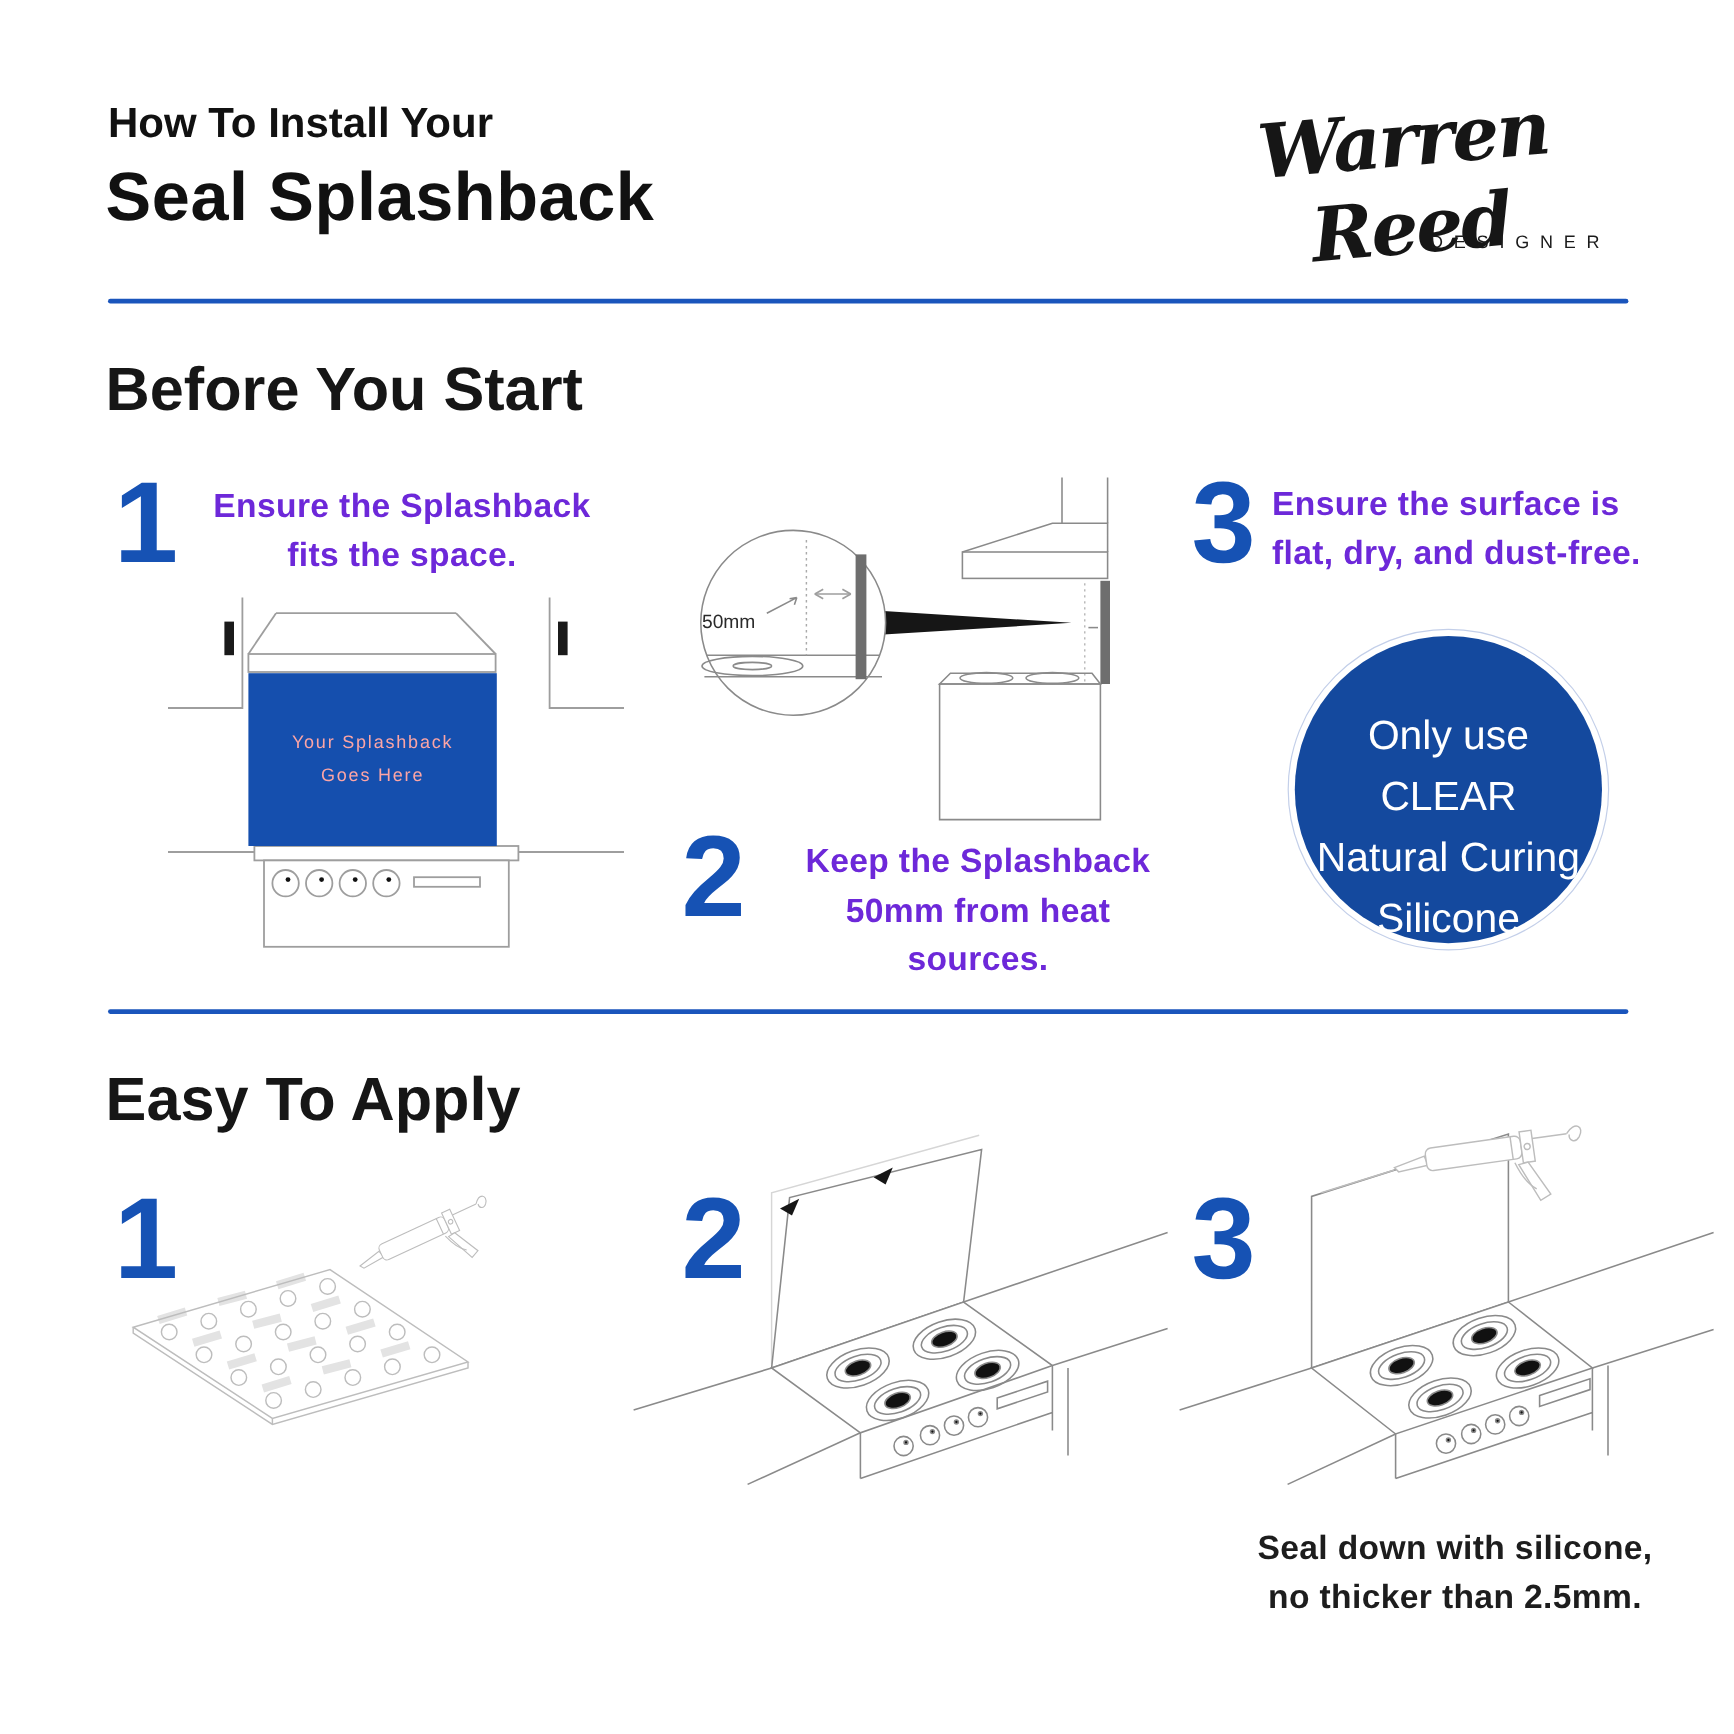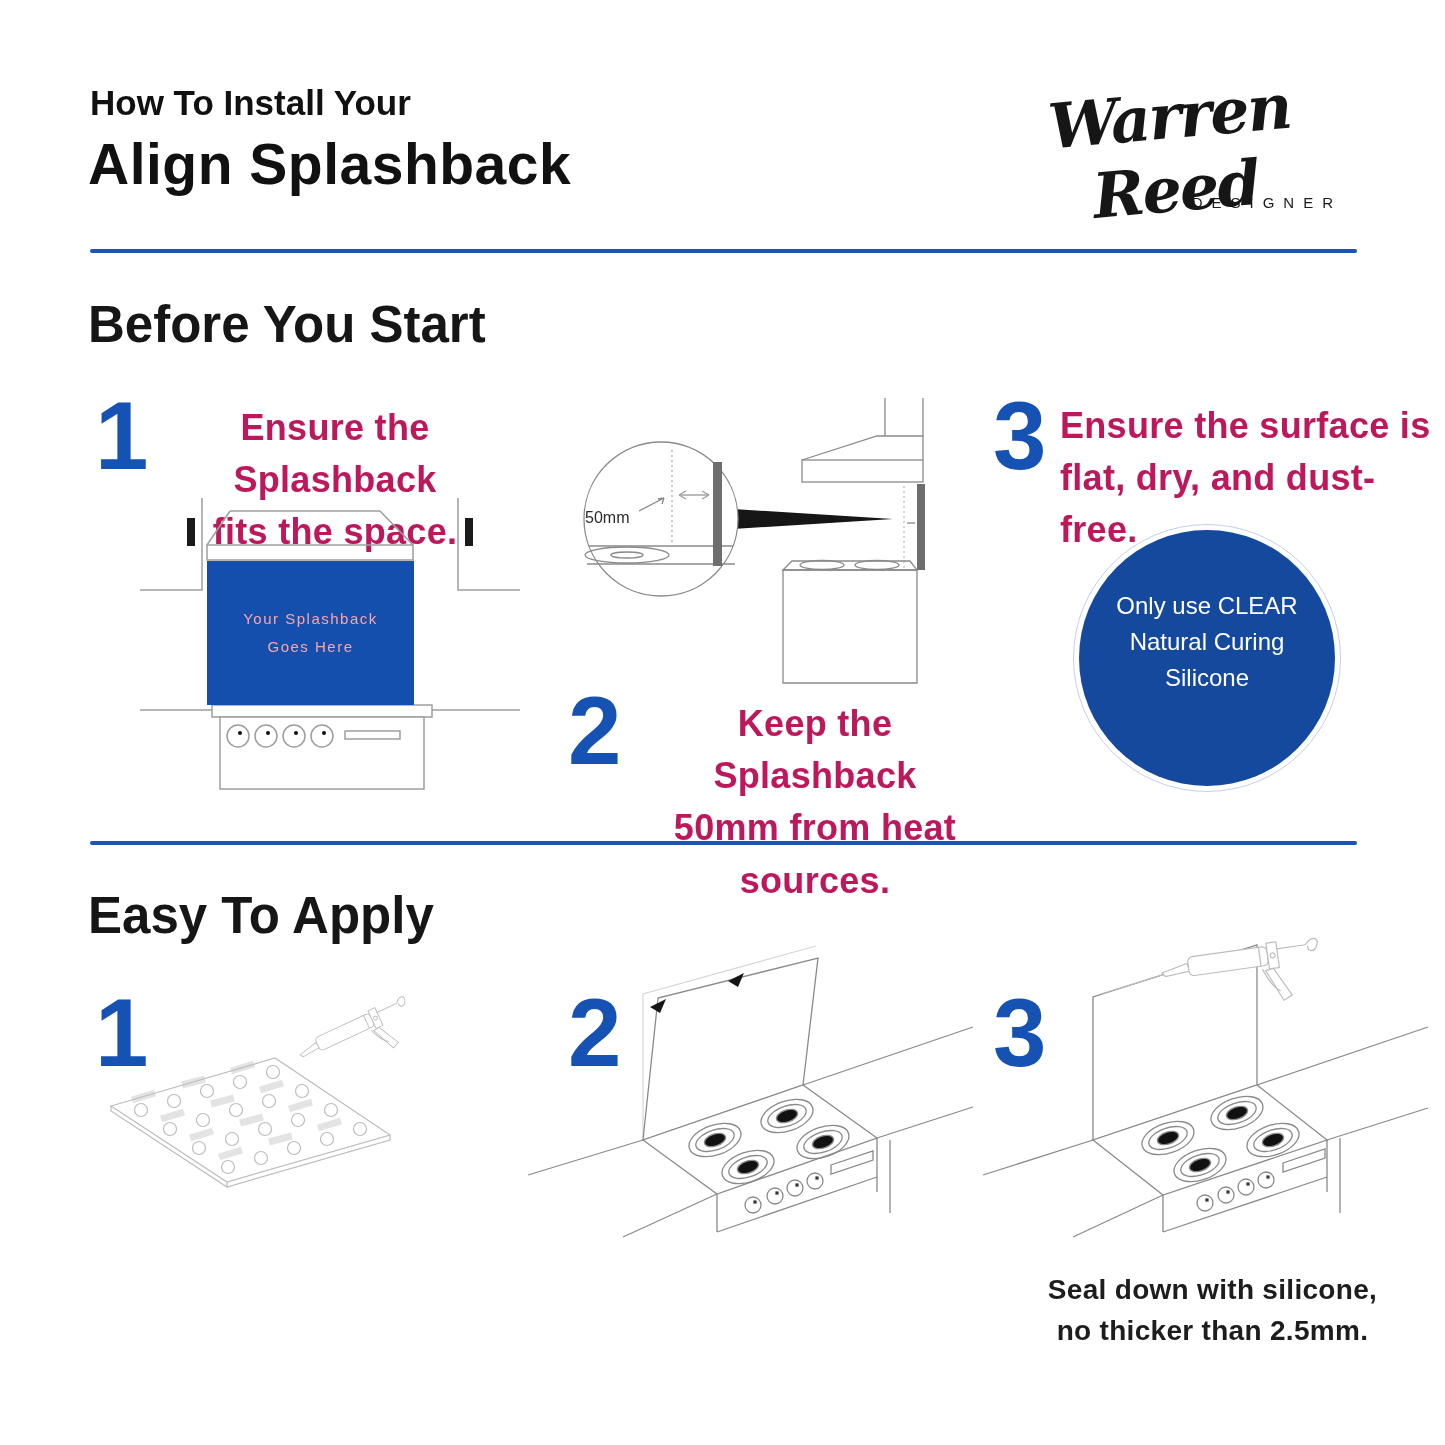--- a/index.html
+++ b/index.html
@@ -4,53 +4,53 @@
 <style>
   html,body{margin:0;padding:0;background:#fff;}
   .page{position:relative;width:1445px;height:1390px;background:#ffffff;overflow:hidden;
         font-family:"Liberation Sans","DejaVu Sans",sans-serif;color:#1d1d1d;}
   .abs{position:absolute;}
   .title-small{font-size:35px;font-weight:700;line-height:1.2;color:#111;}
   .title-big{font-size:57px;font-weight:700;line-height:1.2;color:#111;letter-spacing:.5px;}
   .divider{position:absolute;height:4px;background:var(--divider-blue,#1a55bc);border-radius:2px;}
   .heading{font-size:51px;font-weight:700;color:#161616;}
   .num{position:absolute;font-size:96px;font-weight:700;line-height:1;color:var(--accent-blue,#1652b4);}
-  .step-text{position:absolute;font-size:36px;font-weight:700;line-height:1.45;letter-spacing:.3px;
-             white-space:pre-line;color:#be185d;}
+  .step-text{position:absolute;font-size:28px;font-weight:700;line-height:1.45;letter-spacing:.3px;
+             white-space:pre-line;color:#6d28d9;}
   .center{text-align:center;}
   .caption{position:absolute;font-size:28px;font-weight:700;line-height:1.45;letter-spacing:.3px;
            white-space:pre-line;text-align:center;color:#1d1d1d;}
   .logo{position:absolute;left:975px;top:72px;width:395px;height:165px;}
   .logo-script{position:absolute;left:0;top:8px;width:100%;text-align:center;
                font-family:"DejaVu Serif","Liberation Serif",serif;font-style:italic;font-weight:700;
                font-size:62px;color:#161616;letter-spacing:-2px;transform:rotate(-5deg);}
   .logo-sub{position:absolute;right:28px;top:122px;font-size:15px;letter-spacing:9px;color:#1a1a1a;}
   .splash-rect{position:absolute;left:67px;top:63px;width:207px;height:144px;
                background:var(--splashback-blue,#154fae);color:#fca5a5;display:flex;align-items:center;
                justify-content:center;text-align:center;font-size:15px;letter-spacing:1.5px;
                line-height:1.9;white-space:pre-line;}
   .note-ring{position:absolute;left:1073px;top:524px;width:268px;height:268px;border-radius:50%;
              border:1px solid #c3cfe9;box-sizing:border-box;padding:5px;}
   .note-circle{width:100%;height:100%;border-radius:50%;background:var(--circle-blue,#14499e);
                color:#fff;box-sizing:border-box;padding-top:58px;text-align:center;
-               font-size:24px;line-height:1.5;white-space:pre-line;}
+               font-size:34px;line-height:1.5;white-space:pre-line;}
   svg{position:absolute;overflow:visible;}
   svg text{font-family:"Liberation Sans","DejaVu Sans",sans-serif;}
   .ln{stroke:#9e9e9e;stroke-width:1.5;fill:none;}
   .ln2{stroke:#8a8a8a;stroke-width:1.3;fill:none;}
   .lnl{stroke:#bdbdbd;stroke-width:1.2;fill:none;}
   .fillw{fill:#ffffff;}
 </style>
 </head>
 <body>
 
 <div class="page">
 
   <div class="abs title-small" style="left:90px;top:82px;">How To Install Your</div>
-  <div class="abs title-big" style="left:88px;top:130px;">Align Splashback</div>
+  <div class="abs title-big" style="left:88px;top:130px;">Seal Splashback</div>
 
   <div class="logo">
     <div class="logo-script">Warren Reed</div>
     <div class="logo-sub">DESIGNER</div>
   </div>
 
   <div class="divider" style="left:90px;top:249px;width:1267px;"></div>
 
   <div class="abs heading" style="left:88px;top:295px;">Before You Start</div>
 

